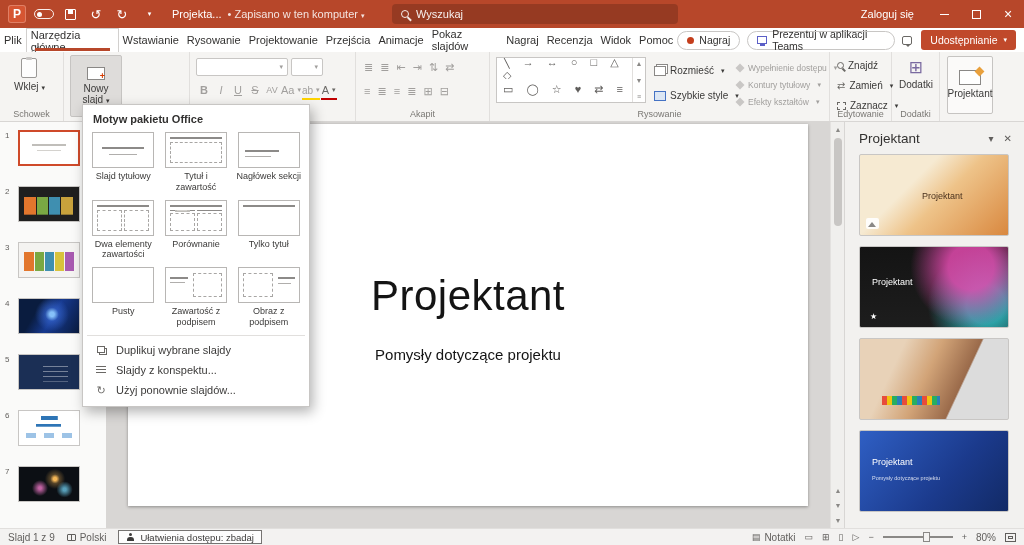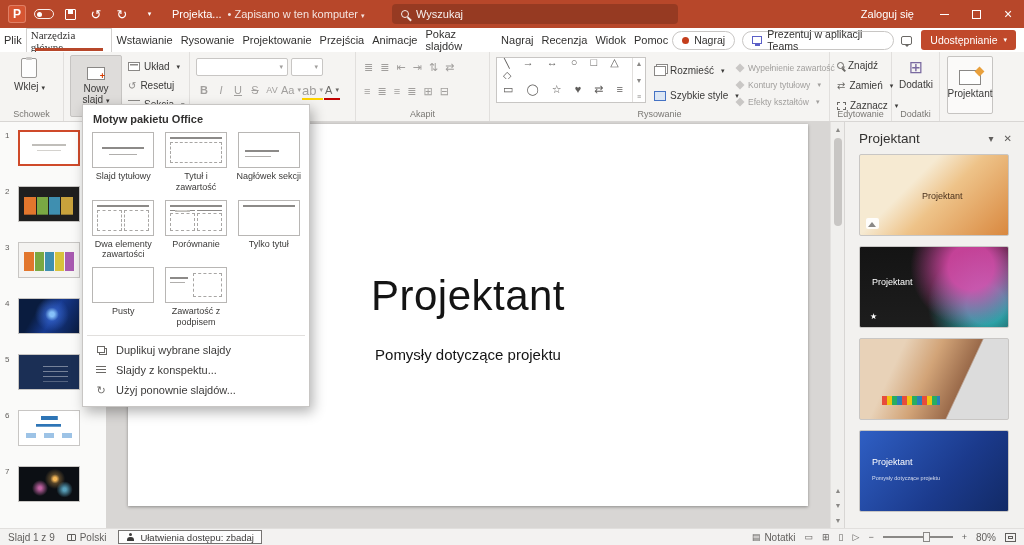--- a/index.html
+++ b/index.html
@@ -24,21 +24,21 @@
   .mag::after { content:""; position:absolute; width:5px; height:1.5px; background:rgba(255,255,255,.9); transform:rotate(45deg); right:-4px; bottom:-2px; }
   .tb-right { margin-left:auto; display:flex; align-items:center; height:100%; }
   .signin { padding:0 14px; }
   .winbtn { width:32px; height:28px; display:flex; align-items:center; justify-content:center; }
   .minbar { width:9px; height:1px; background:#fff; display:block; }
   .maxbox { width:9px; height:9px; border:1px solid #fff; display:block; }
 
   
   .tabsrow { position:absolute; top:28px; left:0; right:0; height:24px; background:#fff; display:flex; align-items:stretch; }
   .tab { padding:0 4px; display:flex; align-items:center; color:#323130; position:relative; font-size:11px; }
-  .tab.active { border:1px solid #d2d0ce; border-bottom:none; background:#fff;font-family:Liberation Serif, serif; }
+  .tab.active { border:1px solid #d2d0ce; border-bottom:none; background:#fff; }
   .tab.active::after { content:""; position:absolute; left:8px; right:8px; bottom:1px; height:3px; background:#b7472a; }
   .tabs-right { margin-left:auto; display:flex; align-items:center; gap:7px; padding-right:8px; }
   .pill { height:19px; border:1px solid #c8c6c4; border-radius:10px; display:flex; align-items:center; gap:5px; padding:0 9px; font-size:10.5px; color:#323130; background:#fff; }
   .record-dot { width:7px; height:7px; border-radius:50%; background:#c43e1c; }
   .mon { width:11px; height:8px; border:1px solid #5b5fc7; position:relative; }
   .mon::after { content:""; position:absolute; left:2px; bottom:-3px; width:5px; height:2px; background:#5b5fc7; }
   .bub { width:12px; height:9px; border:1px solid #6a6865; border-radius:2px; position:relative; margin-right:2px; }
   .bub::after { content:""; width:0; height:0; border:3px solid transparent; border-top-color:#6a6865; position:absolute; left:2px; bottom:-6px; }
   .share-btn { height:20px; background:#c0492b; color:#fff; border-radius:3px; padding:0 9px; display:flex; align-items:center; gap:3px; font-size:10.5px; }
 
@@ -237,49 +237,35 @@
       <span class="car">Wklej</span>
     </div>
     <div class="glabel">Schowek</div>
   </div>
 
   <div class="rgroup" style="left:64px;width:126px">
     <div class="bigbtn pressed" style="position:absolute;left:6px;top:3px;width:52px;height:62px;justify-content:center">
       <span class="slide-ic"></span>
       <span class="car">Nowy slajd</span>
     </div>
-    <div style="position:absolute;left:64px;top:6px;display:flex;flex-direction:column;gap:2px">
-      <div class="minirow car">
-          <span class="layout-ic"></span>
-          <span>Układ</span>
-        </div>
-      <div class="minirow">
-          <span class="reset-ic"></span>
-          <span>Resetuj</span>
-        </div>
-      <div class="minirow car">
-          <span class="section-ic"></span>
-          <span>Sekcja</span>
-        </div>
-    </div>
   </div>
 
   <div class="rgroup" style="left:190px;width:166px">
     <div style="position:absolute;left:6px;top:6px;display:flex;gap:3px;align-items:center">
       <div class="selbox car" style="width:92px"></div>
       <div class="selbox car" style="width:32px"></div>
     </div>
     <div style="position:absolute;left:6px;top:30px;display:flex;gap:1px;align-items:center">
       <span class="fontbtn fb">B</span>
       <span class="fontbtn fi">I</span>
       <span class="fontbtn fu">U</span>
       <span class="fontbtn fstr">S</span>
       <span class="fontbtn" style="font-size:9px">AV</span>
       <span class="fontbtn car">Aa</span>
-      <span class="fontbtn ylwbar car" style="font-size:13px">ab</span>
+      <span class="fontbtn ylwbar car" style="font-size:10px">ab</span>
       <span class="fontbtn redbar car" style="color:#6a6865">A</span>
     </div>
     <div class="glabel"></div>
   </div>
 
   <div class="rgroup" style="left:356px;width:134px">
     <div class="parrow" style="position:absolute;left:8px;top:9px">≣ ≣ ⇤ ⇥ ⇅ ⇄</div>
     <div class="parrow" style="position:absolute;left:8px;top:33px">≡ ≣ ≡ ≣ ⊞ ⊟</div>
     <div class="glabel">Akapit</div>
   </div>
@@ -300,21 +286,21 @@
           <span>Rozmieść</span>
         </div>
       <div class="minirow car">
           <span class="qs-ic"></span>
           <span>Szybkie style</span>
         </div>
     </div>
     <div style="position:absolute;left:246px;top:8px;display:flex;flex-direction:column;gap:2px">
       <div class="grayrow car">
           <span class="dia"></span>
-          <span>Wypełnienie zawartość</span>
+          <span>Wypełnienie dostępu</span>
         </div>
       <div class="grayrow car">
           <span class="dia"></span>
           <span>Kontury tytułowy</span>
         </div>
       <div class="grayrow car">
           <span class="dia"></span>
           <span>Efekty kształtów</span>
         </div>
     </div>
@@ -407,20 +393,28 @@
         <div class="lmt c7"></div>
         <div class="lm-label">Pusty</div>
       </div>
     <div class="lm-item">
         <div class="lmt c8">
           <i class="tl"></i>
           <i class="sl"></i>
           <i class="bx"></i>
         </div>
         <div class="lm-label">Zawartość z podpisem</div>
+      </div>
+    <div class="lm-item">
+        <div class="lmt c9">
+          <i class="bx"></i>
+          <i class="tl"></i>
+          <i class="sl"></i>
+        </div>
+        <div class="lm-label">Obraz z podpisem</div>
       </div>
   </div>
   <div class="lm-sep"></div>
   <div class="lm-action">
       <span class="ai">
         <span class="ic-dup"></span>
       </span>
       <span>Duplikuj wybrane slajdy</span>
     </div>
   <div class="lm-action">

